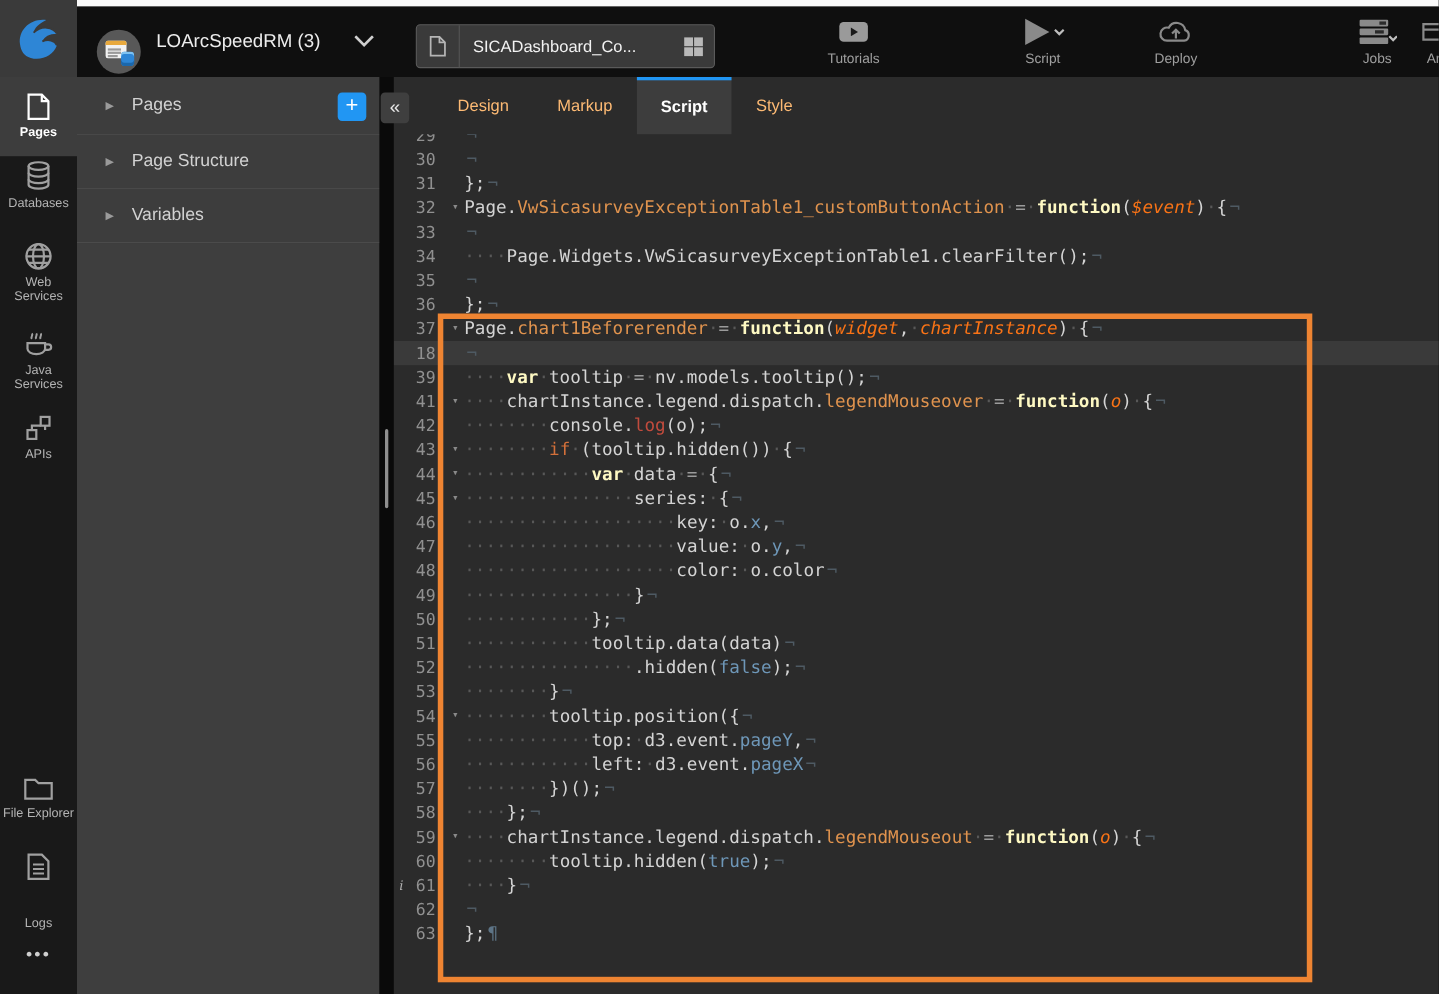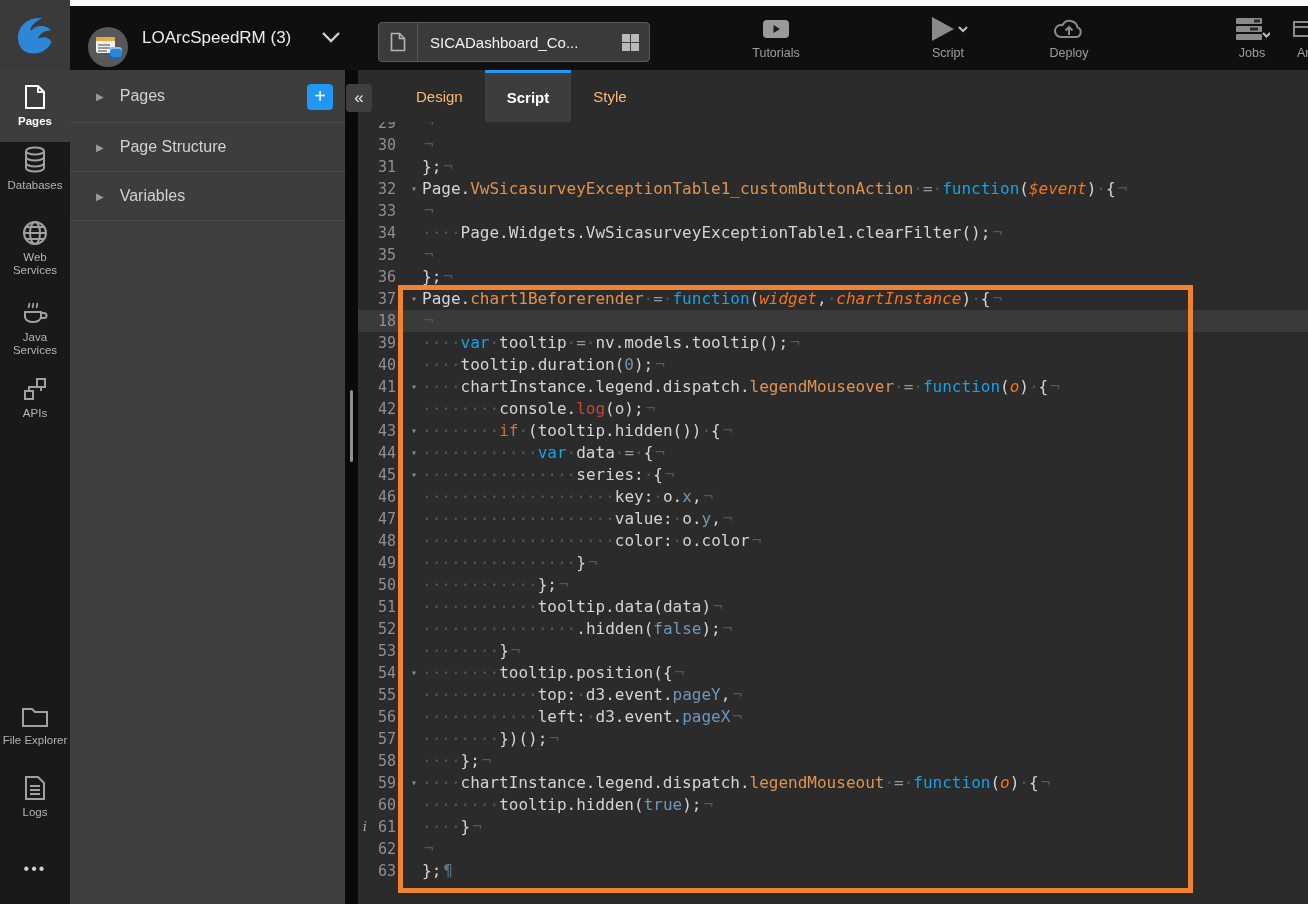--- a/index.html
+++ b/index.html
@@ -52,21 +52,21 @@
   .editor{position:absolute;left:0;top:52px;right:0;bottom:0;overflow:hidden;font-family:"DejaVu Sans Mono",monospace;font-size:16px;}
   #code-rows{margin-top:-10px;}
   .crow{display:flex;height:22px;line-height:22px;white-space:pre;}
   .crow.current{background:#3a3a3a;}
   .gut{position:relative;width:48px;flex:0 0 48px;text-align:right;padding-right:10px;color:#909090;font-size:15px;box-sizing:border-box;}
   .gut .info-i{position:absolute;left:5px;top:0;color:#b0b0b0;font-size:12px;font-style:italic;font-family:"DejaVu Serif",serif;}
   .fold{width:16px;flex:0 0 16px;color:#8a8a8a;font-size:10px;text-align:center;cursor:pointer;}
   .codetxt{flex:1;color:#d4d4d4;}
   .tok-p{color:#d4d4d4;}
   .tok-m{color:#e0934e;}
-  .tok-k{color:#0ea5e9;font-weight:normal;}
+  .tok-k{color:#fef9c3;font-weight:bold;}
   .tok-i{color:#f97316;font-style:italic;}
   .tok-eq{color:#9b9b9b;}
   .tok-r{color:#c14b3d;}
   .tok-c{color:#d4703a;}
   .tok-b{color:#6e97b8;}
   .dot{color:#585858;}
   .eol{color:#4e5a63;padding-left:2px;}
   .eol.para{color:#5d7486;}
   
   .hl-box{position:absolute;left:398px;top:285px;width:795px;height:608px;border:5px solid #ee8432;box-sizing:border-box;z-index:5;pointer-events:none;}
@@ -223,21 +223,21 @@
     <span>Java Services</span>
   </div>
   <div class="rail-item" style="top:635px;height:84px;">
     <span class="ric">
       <svg width="28" height="24" viewBox="0 0 28 24">
           <path d="M2 4 h9 l3 3 h12 v14 h-24 z" fill="none" stroke="#a0a0a0" stroke-width="2"></path>
         </svg>
     </span>
     <span>File Explorer</span>
   </div>
-  <div class="rail-item" style="top:705px;height:70px;">
+  <div class="rail-item" style="top:705px;height:70px;gap:28px;">
     <span class="ric">
       <svg width="22" height="26" viewBox="0 0 22 26">
           <path d="M2 2 h12 l6 6 v16 h-18 z" fill="none" stroke="#a0a0a0" stroke-width="2"></path>
           <path d="M6 11 h10 M6 15 h10 M6 19 h10" stroke="#a0a0a0" stroke-width="1.8" fill="none"></path>
         </svg>
     </span>
     <span>Logs</span>
   </div>
   <div class="rail-more" style="top:790px;">•••</div>
 </div>
@@ -260,37 +260,37 @@
 
 <div class="gap">
   <div class="vthumb"></div>
 </div>
 
 <div class="collapse-btn">«</div>
 
 <div class="main">
   <div class="tabbar">
     <div class="tab">Design</div>
+    <div class="tab">Markup</div>
     <div class="tab active">Script</div>
     <div class="tab">Style</div>
   </div>
   <div class="editor">
     <div id="code-rows">
         <div class="crow"><span class="gut">29</span><span class="fold"></span><span class="codetxt"><span class="eol">¬</span></span></div>
         <div class="crow"><span class="gut">30</span><span class="fold"></span><span class="codetxt"><span class="eol">¬</span></span></div>
         <div class="crow"><span class="gut">31</span><span class="fold"></span><span class="codetxt"><span class="tok-p">};</span><span class="eol">¬</span></span></div>
         <div class="crow"><span class="gut">32</span><span class="fold">▾</span><span class="codetxt"><span class="tok-p">Page.</span><span class="tok-m">VwSicasurveyExceptionTable1_customButtonAction</span><span class="tok-p"><span class="dot">·</span></span><span class="tok-eq">=</span><span class="tok-p"><span class="dot">·</span></span><span class="tok-k">function</span><span class="tok-p">(</span><span class="tok-i">$event</span><span class="tok-p">)<span class="dot">·</span>{</span><span class="eol">¬</span></span></div>
         <div class="crow"><span class="gut">33</span><span class="fold"></span><span class="codetxt"><span class="eol">¬</span></span></div>
         <div class="crow"><span class="gut">34</span><span class="fold"></span><span class="codetxt"><span class="tok-p"><span class="dot">·</span><span class="dot">·</span><span class="dot">·</span><span class="dot">·</span>Page.Widgets.VwSicasurveyExceptionTable1.clearFilter();</span><span class="eol">¬</span></span></div>
         <div class="crow"><span class="gut">35</span><span class="fold"></span><span class="codetxt"><span class="eol">¬</span></span></div>
         <div class="crow"><span class="gut">36</span><span class="fold"></span><span class="codetxt"><span class="tok-p">};</span><span class="eol">¬</span></span></div>
         <div class="crow"><span class="gut">37</span><span class="fold">▾</span><span class="codetxt"><span class="tok-p">Page.</span><span class="tok-m">chart1Beforerender</span><span class="tok-p"><span class="dot">·</span></span><span class="tok-eq">=</span><span class="tok-p"><span class="dot">·</span></span><span class="tok-k">function</span><span class="tok-p">(</span><span class="tok-i">widget</span><span class="tok-p">,<span class="dot">·</span></span><span class="tok-i">chartInstance</span><span class="tok-p">)<span class="dot">·</span>{</span><span class="eol">¬</span></span></div>
         <div class="crow current"><span class="gut">18</span><span class="fold"></span><span class="codetxt"><span class="eol">¬</span></span></div>
         <div class="crow"><span class="gut">39</span><span class="fold"></span><span class="codetxt"><span class="tok-p"><span class="dot">·</span><span class="dot">·</span><span class="dot">·</span><span class="dot">·</span></span><span class="tok-k">var</span><span class="tok-p"><span class="dot">·</span>tooltip<span class="dot">·</span></span><span class="tok-eq">=</span><span class="tok-p"><span class="dot">·</span>nv.models.tooltip();</span><span class="eol">¬</span></span></div>
-        <div class="crow"><span class="gut">40</span><span class="fold"></span><span class="codetxt"><span class="tok-p"><span class="dot">·</span><span class="dot">·</span><span class="dot">·</span><span class="dot">·</span>tooltip.duration(</span><span class="tok-b">0</span><span class="tok-p">);</span><span class="eol">¬</span></span></div>
         <div class="crow"><span class="gut">41</span><span class="fold">▾</span><span class="codetxt"><span class="tok-p"><span class="dot">·</span><span class="dot">·</span><span class="dot">·</span><span class="dot">·</span>chartInstance.legend.dispatch.</span><span class="tok-m">legendMouseover</span><span class="tok-p"><span class="dot">·</span></span><span class="tok-eq">=</span><span class="tok-p"><span class="dot">·</span></span><span class="tok-k">function</span><span class="tok-p">(</span><span class="tok-i">o</span><span class="tok-p">)<span class="dot">·</span>{</span><span class="eol">¬</span></span></div>
         <div class="crow"><span class="gut">42</span><span class="fold"></span><span class="codetxt"><span class="tok-p"><span class="dot">·</span><span class="dot">·</span><span class="dot">·</span><span class="dot">·</span><span class="dot">·</span><span class="dot">·</span><span class="dot">·</span><span class="dot">·</span>console.</span><span class="tok-r">log</span><span class="tok-p">(o);</span><span class="eol">¬</span></span></div>
         <div class="crow"><span class="gut">43</span><span class="fold">▾</span><span class="codetxt"><span class="tok-p"><span class="dot">·</span><span class="dot">·</span><span class="dot">·</span><span class="dot">·</span><span class="dot">·</span><span class="dot">·</span><span class="dot">·</span><span class="dot">·</span></span><span class="tok-c">if</span><span class="tok-p"><span class="dot">·</span>(tooltip.hidden())<span class="dot">·</span>{</span><span class="eol">¬</span></span></div>
         <div class="crow"><span class="gut">44</span><span class="fold">▾</span><span class="codetxt"><span class="tok-p"><span class="dot">·</span><span class="dot">·</span><span class="dot">·</span><span class="dot">·</span><span class="dot">·</span><span class="dot">·</span><span class="dot">·</span><span class="dot">·</span><span class="dot">·</span><span class="dot">·</span><span class="dot">·</span><span class="dot">·</span></span><span class="tok-k">var</span><span class="tok-p"><span class="dot">·</span>data<span class="dot">·</span></span><span class="tok-eq">=</span><span class="tok-p"><span class="dot">·</span>{</span><span class="eol">¬</span></span></div>
         <div class="crow"><span class="gut">45</span><span class="fold">▾</span><span class="codetxt"><span class="tok-p"><span class="dot">·</span><span class="dot">·</span><span class="dot">·</span><span class="dot">·</span><span class="dot">·</span><span class="dot">·</span><span class="dot">·</span><span class="dot">·</span><span class="dot">·</span><span class="dot">·</span><span class="dot">·</span><span class="dot">·</span><span class="dot">·</span><span class="dot">·</span><span class="dot">·</span><span class="dot">·</span>series:<span class="dot">·</span>{</span><span class="eol">¬</span></span></div>
         <div class="crow"><span class="gut">46</span><span class="fold"></span><span class="codetxt"><span class="tok-p"><span class="dot">·</span><span class="dot">·</span><span class="dot">·</span><span class="dot">·</span><span class="dot">·</span><span class="dot">·</span><span class="dot">·</span><span class="dot">·</span><span class="dot">·</span><span class="dot">·</span><span class="dot">·</span><span class="dot">·</span><span class="dot">·</span><span class="dot">·</span><span class="dot">·</span><span class="dot">·</span><span class="dot">·</span><span class="dot">·</span><span class="dot">·</span><span class="dot">·</span>key:<span class="dot">·</span>o.</span><span class="tok-b">x</span><span class="tok-p">,</span><span class="eol">¬</span></span></div>
         <div class="crow"><span class="gut">47</span><span class="fold"></span><span class="codetxt"><span class="tok-p"><span class="dot">·</span><span class="dot">·</span><span class="dot">·</span><span class="dot">·</span><span class="dot">·</span><span class="dot">·</span><span class="dot">·</span><span class="dot">·</span><span class="dot">·</span><span class="dot">·</span><span class="dot">·</span><span class="dot">·</span><span class="dot">·</span><span class="dot">·</span><span class="dot">·</span><span class="dot">·</span><span class="dot">·</span><span class="dot">·</span><span class="dot">·</span><span class="dot">·</span>value:<span class="dot">·</span>o.</span><span class="tok-b">y</span><span class="tok-p">,</span><span class="eol">¬</span></span></div>
         <div class="crow"><span class="gut">48</span><span class="fold"></span><span class="codetxt"><span class="tok-p"><span class="dot">·</span><span class="dot">·</span><span class="dot">·</span><span class="dot">·</span><span class="dot">·</span><span class="dot">·</span><span class="dot">·</span><span class="dot">·</span><span class="dot">·</span><span class="dot">·</span><span class="dot">·</span><span class="dot">·</span><span class="dot">·</span><span class="dot">·</span><span class="dot">·</span><span class="dot">·</span><span class="dot">·</span><span class="dot">·</span><span class="dot">·</span><span class="dot">·</span>color:<span class="dot">·</span>o.color</span><span class="eol">¬</span></span></div>
         <div class="crow"><span class="gut">49</span><span class="fold"></span><span class="codetxt"><span class="tok-p"><span class="dot">·</span><span class="dot">·</span><span class="dot">·</span><span class="dot">·</span><span class="dot">·</span><span class="dot">·</span><span class="dot">·</span><span class="dot">·</span><span class="dot">·</span><span class="dot">·</span><span class="dot">·</span><span class="dot">·</span><span class="dot">·</span><span class="dot">·</span><span class="dot">·</span><span class="dot">·</span>}</span><span class="eol">¬</span></span></div>
         <div class="crow"><span class="gut">50</span><span class="fold"></span><span class="codetxt"><span class="tok-p"><span class="dot">·</span><span class="dot">·</span><span class="dot">·</span><span class="dot">·</span><span class="dot">·</span><span class="dot">·</span><span class="dot">·</span><span class="dot">·</span><span class="dot">·</span><span class="dot">·</span><span class="dot">·</span><span class="dot">·</span>};</span><span class="eol">¬</span></span></div>

